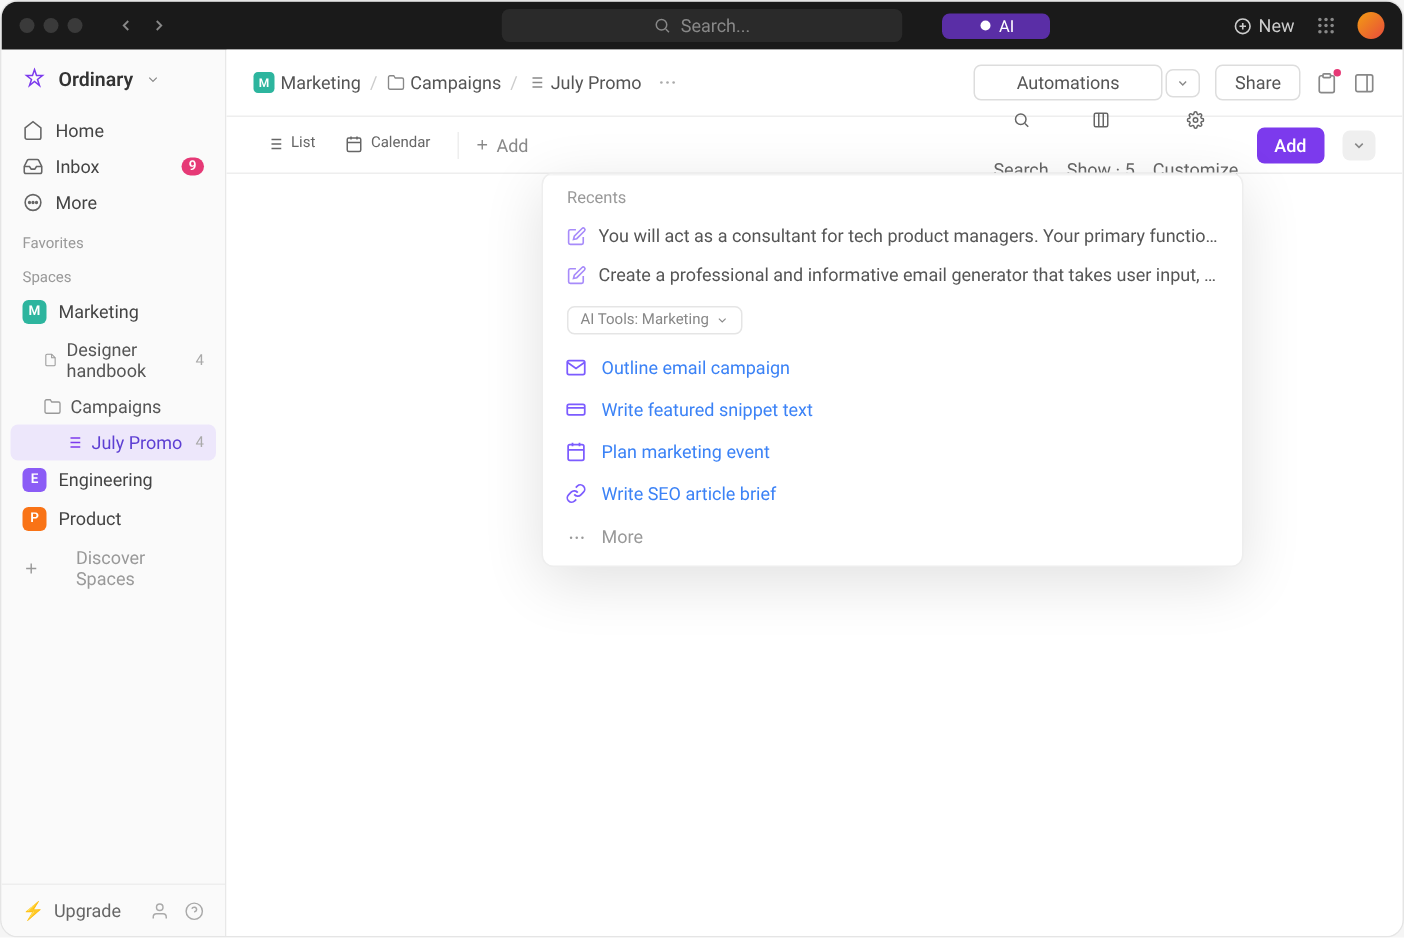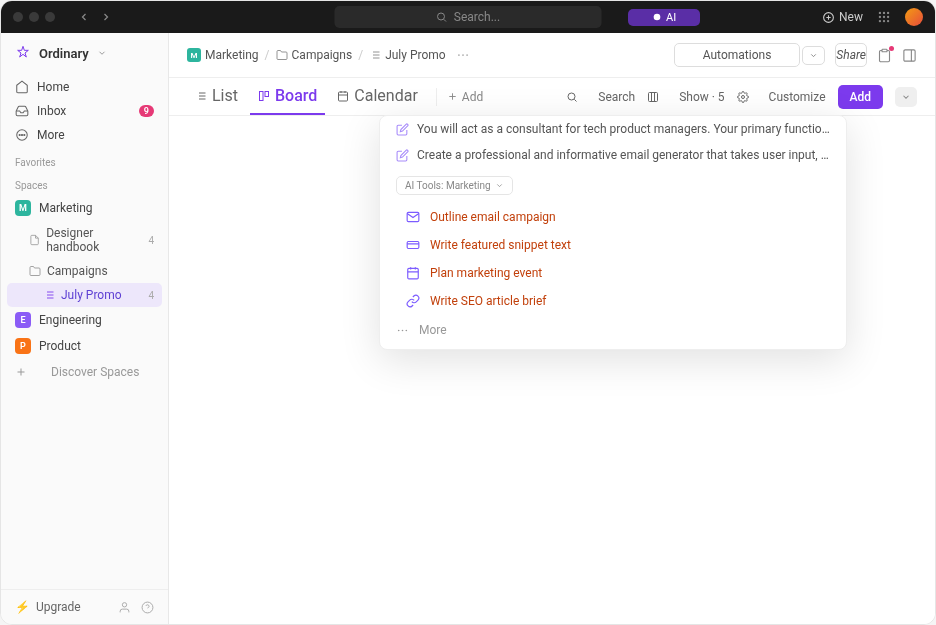--- a/index.html
+++ b/index.html
@@ -16,21 +16,21 @@
     .ai-chip { position: absolute; left: 50%; transform: translateX(160px); background: #5a2ea6; color: #fff; padding: 2px 24px; border-radius: 5px; font-size: 11px; display: flex; align-items: center; gap: 4px; }
     .topbar-right { margin-left: auto; display: flex; align-items: center; gap: 14px; }
     .new-btn { color: #ccc; font-size: 12px; display: flex; align-items: center; gap: 4px; cursor: pointer; }
     .apps-icon { color: #888; cursor: pointer; }
     .avatar { width: 18px; height: 18px; border-radius: 50%; background: linear-gradient(135deg, #f39c12, #e74c3c); cursor: pointer; }
     
     
     .main { flex: 1; display: flex; overflow: hidden; }
     
     
-    .sidebar { width: 168px; border-right: 1px solid #e8e8e8; display: flex; flex-direction: column; background: #fafafa; }
+    .sidebar { width: 150px; border-right: 1px solid #e8e8e8; display: flex; flex-direction: column; background: #fafafa; }
     .workspace-header { padding: 12px 14px; display: flex; align-items: center; gap: 8px; cursor: pointer; }
     .workspace-logo { width: 16px; height: 16px; }
     .workspace-name { font-size: 13px; font-weight: 600; color: #333; }
     .sidebar-nav { padding: 2px 6px; }
     .nav-item { display: flex; align-items: center; gap: 8px; padding: 5px 8px; border-radius: 5px; cursor: pointer; font-size: 12px; color: #444; }
     .nav-icon { width: 14px; height: 14px; flex-shrink: 0; }
     .badge { margin-left: auto; background: #e63976; color: #fff; border-radius: 8px; font-size: 9px; padding: 1px 5px; font-weight: 600; }
     .section-label { padding: 8px 14px 4px; font-size: 10px; color: #999; }
     .space-item { display: flex; align-items: center; gap: 8px; padding: 5px 8px; margin: 0 6px; border-radius: 5px; cursor: pointer; font-size: 12px; color: #444; }
     .space-icon { width: 16px; height: 16px; border-radius: 4px; display: flex; align-items: center; justify-content: center; color: #fff; font-size: 9px; font-weight: 600; flex-shrink: 0; }
@@ -44,45 +44,45 @@
     
     
     .content { flex: 1; display: flex; flex-direction: column; background: #fff; position: relative; }
     .breadcrumb-bar { padding: 10px 18px; display: flex; align-items: center; gap: 6px; border-bottom: 1px solid #eee; font-size: 12px; }
     .bc-item { display: flex; align-items: center; gap: 4px; color: #555; cursor: pointer; }
     .bc-sep { color: #ccc; }
     .bc-icon-m { width: 14px; height: 14px; background: #2db59e; border-radius: 3px; color: #fff; font-size: 8px; display: flex; align-items: center; justify-content: center; font-weight: 600; }
     .breadcrumb-right { margin-left: auto; display: flex; align-items: center; gap: 10px; }
     .automations-btn { border: 1px solid #ddd; border-radius: 5px; padding: 4px 28px; font-size: 12px; display: flex; align-items: center; color: #555; cursor: pointer; }
     .automations-caret { border-left: 1px solid #ddd; padding: 4px 6px; border: 1px solid #ddd; border-radius: 5px; cursor: pointer; color: #888; }
-    .share-btn { border: 1px solid #ddd; border-radius: 5px; padding: 4px 0; font-size: 12px; color: #555; cursor: pointer; font-style: italic; }
+    .share-btn { border: 1px solid #ddd; border-radius: 5px; padding: 4px 12px; font-size: 12px; color: #555; cursor: pointer; }
     .clip-icon { color: #888; cursor: pointer; position: relative; }
     .clip-dot { position: absolute; top: -2px; right: -2px; width: 5px; height: 5px; background: #e63976; border-radius: 50%; }
     
     .view-tabs { padding: 0 18px; display: flex; align-items: center; gap: 4px; border-bottom: 1px solid #eee; height: 38px; }
-    .view-tab { display: flex; align-items: center; gap: 5px; padding: 0 8px; font-size: 16px; color: #666; cursor: pointer; height: 100%; border-bottom: 2px solid transparent; }
+    .view-tab { display: flex; align-items: center; gap: 5px; padding: 0 8px; font-size: 10px; color: #666; cursor: pointer; height: 100%; border-bottom: 2px solid transparent; }
     .view-tab.active { color: #7c3aed; border-bottom-color: #7c3aed; font-weight: 500; }
     .view-divider { width: 1px; height: 18px; background: #eee; margin: 0 6px; }
     .add-view { color: #888; cursor: pointer; font-size: 12px; display: flex; align-items: center; gap: 4px; }
     .view-right { margin-left: auto; display: flex; align-items: center; gap: 12px; font-size: 12px; color: #666; }
-    .view-right-item { display: flex; align-items: center; gap: 20px; cursor: pointer; }
+    .view-right-item { display: flex; align-items: center; gap: 20px; cursor: pointer; flex-direction: column; }
     .add-purple { background: #7c3aed; color: #fff; border-radius: 5px; padding: 5px 12px; font-size: 12px; cursor: pointer; font-weight: 500; }
     .add-caret { background: #efefef; border-radius: 5px; padding: 5px 6px; cursor: pointer; color: #888; }
     
     
     .ai-popup { position: absolute; top: 82px; left: 210px; width: 468px; background: #fff; border-radius: 8px; box-shadow: 0 10px 40px rgba(0,0,0,0.12); border: 1px solid #eee; overflow: hidden; }
     .ai-prompt { padding: 14px 16px; display: flex; align-items: center; gap: 10px; background: linear-gradient(to right, #faf8ff, #fff); }
     .sparkle { color: #a78bfa; flex-shrink: 0; }
     .ai-input { color: #999; font-size: 13px; flex: 1; }
     .kbd { background: #ede4ff; color: #7c3aed; border-radius: 4px; padding: 3px 7px; font-size: 10px; font-family: monospace; }
     .section-h { padding: 8px 16px 6px; font-size: 11px; color: #999; border-top: 1px solid #f3f3f3; }
     .recent-item { padding: 6px 16px; display: flex; align-items: center; gap: 8px; font-size: 12px; color: #555; cursor: pointer; }
     .pencil-icon { color: #a78bfa; flex-shrink: 0; }
     .tool-tag { margin: 8px 16px; display: inline-flex; align-items: center; gap: 4px; border: 1px solid #e5e5e5; border-radius: 5px; padding: 3px 8px; font-size: 10px; color: #888; cursor: pointer; }
-    .tool-item { padding: 7px 26px; display: flex; align-items: center; gap: 10px; font-size: 12px; color: #c2410c; cursor: pointer; }
+    .tool-item { padding: 7px 15px; display: flex; align-items: center; gap: 10px; font-size: 12px; color: #3b82f6; cursor: pointer; }
     .tool-icon { width: 14px; height: 14px; flex-shrink: 0; color: #7c5cff; }
     .more-item { padding: 8px 16px 12px; display: flex; align-items: center; gap: 10px; font-size: 12px; color: #999; cursor: pointer; }
     
     svg { display: block; }
   </style>
 </head>
 <body>
 
 <div class="app-frame">
 
@@ -314,27 +314,20 @@
           <svg width="12" height="12" viewBox="0 0 24 24" fill="none" stroke="currentColor" stroke-width="2">
               <line x1="8" y1="6" x2="21" y2="6"></line>
               <line x1="8" y1="12" x2="21" y2="12"></line>
               <line x1="8" y1="18" x2="21" y2="18"></line>
               <line x1="3" y1="6" x2="3.01" y2="6"></line>
               <line x1="3" y1="12" x2="3.01" y2="12"></line>
               <line x1="3" y1="18" x2="3.01" y2="18"></line>
             </svg>
           <span>List</span>
         </div>
-        <div class="view-tab active">
-          <svg width="12" height="12" viewBox="0 0 24 24" fill="none" stroke="currentColor" stroke-width="2">
-              <rect x="3" y="3" width="7" height="18"></rect>
-              <rect x="14" y="3" width="7" height="10"></rect>
-            </svg>
-          <span>Board</span>
-        </div>
         <div class="view-tab">
           <svg width="12" height="12" viewBox="0 0 24 24" fill="none" stroke="currentColor" stroke-width="2">
               <rect x="3" y="4" width="18" height="18" rx="2"></rect>
               <line x1="16" y1="2" x2="16" y2="6"></line>
               <line x1="8" y1="2" x2="8" y2="6"></line>
               <line x1="3" y1="10" x2="21" y2="10"></line>
             </svg>
           <span>Calendar</span>
         </div>
         <div class="view-divider"></div>
@@ -374,20 +367,21 @@
           </div>
           <div class="add-caret">
             <svg width="10" height="10" viewBox="0 0 24 24" fill="none" stroke="currentColor" stroke-width="2.5">
                 <polyline points="6 9 12 15 18 9"></polyline>
               </svg>
           </div>
         </div>
       </div>
 
       <div class="ai-popup">
+        <div class="section-h">Recents</div>
         <div class="recent-item">
           <svg class="pencil-icon" width="13" height="13" viewBox="0 0 24 24" fill="none" stroke="currentColor" stroke-width="2">
               <path d="M11 4H4a2 2 0 00-2 2v14a2 2 0 002 2h14a2 2 0 002-2v-7"></path>
               <path d="M18.5 2.5a2.121 2.121 0 013 3L12 15l-4 1 1-4 9.5-9.5z"></path>
             </svg>
           <span style="white-space:nowrap;overflow:hidden;text-overflow:ellipsis">You will act as a consultant for tech product managers. Your primary function is to generate a user...</span>
         </div>
         <div class="recent-item">
           <svg class="pencil-icon" width="13" height="13" viewBox="0 0 24 24" fill="none" stroke="currentColor" stroke-width="2">
               <path d="M11 4H4a2 2 0 00-2 2v14a2 2 0 002 2h14a2 2 0 002-2v-7"></path>

